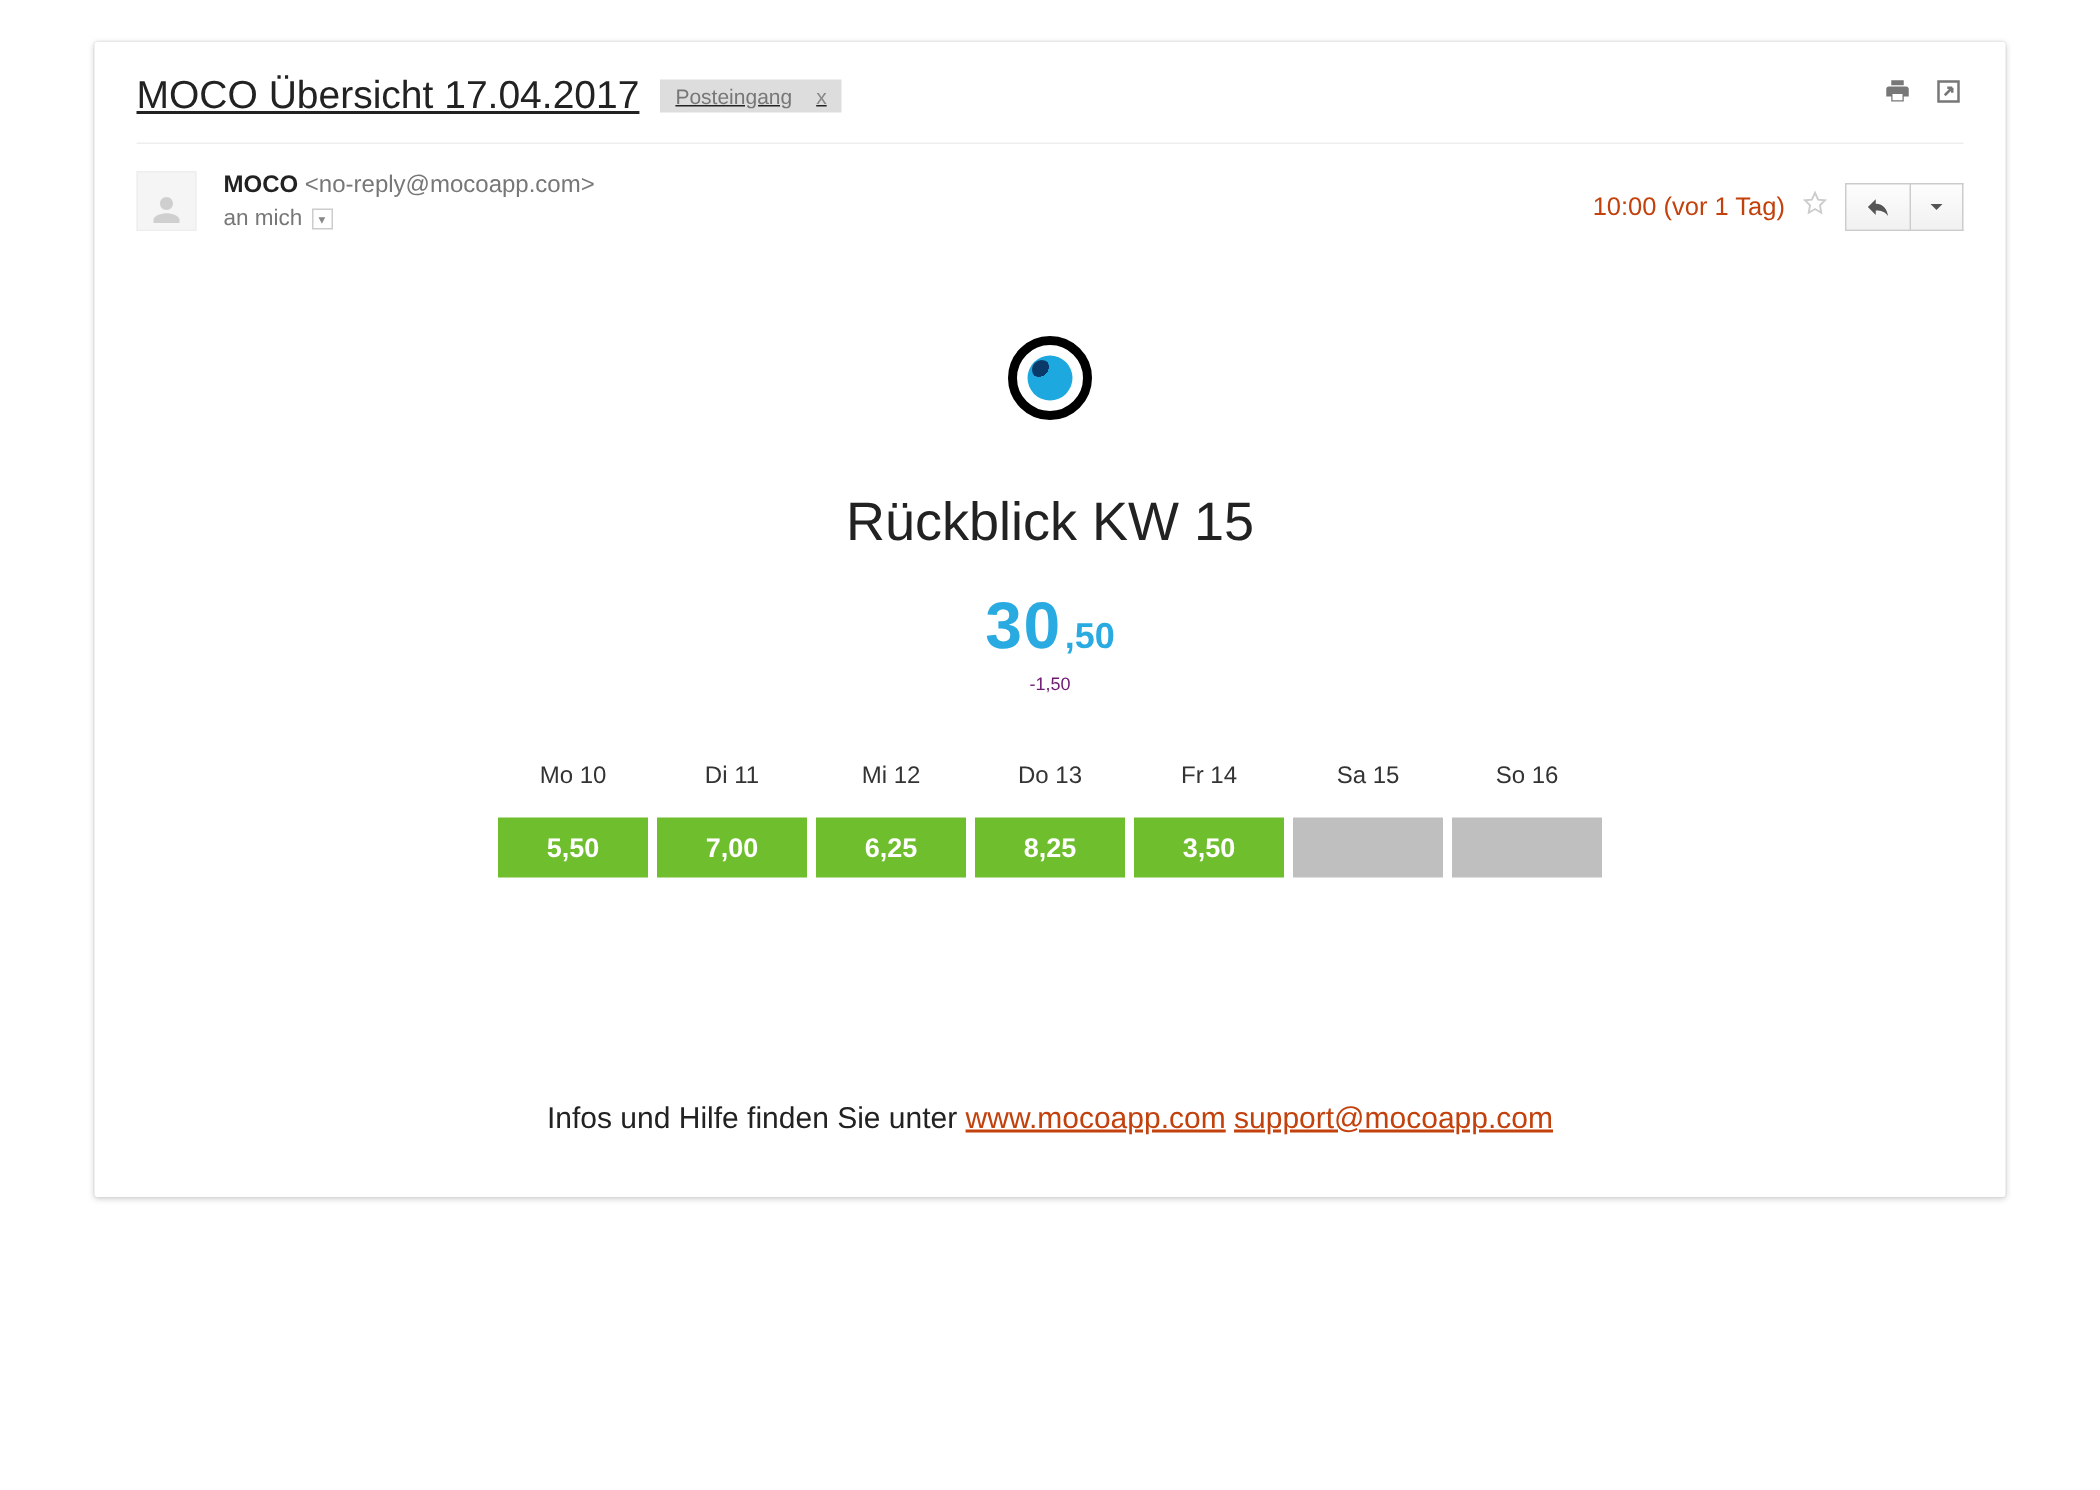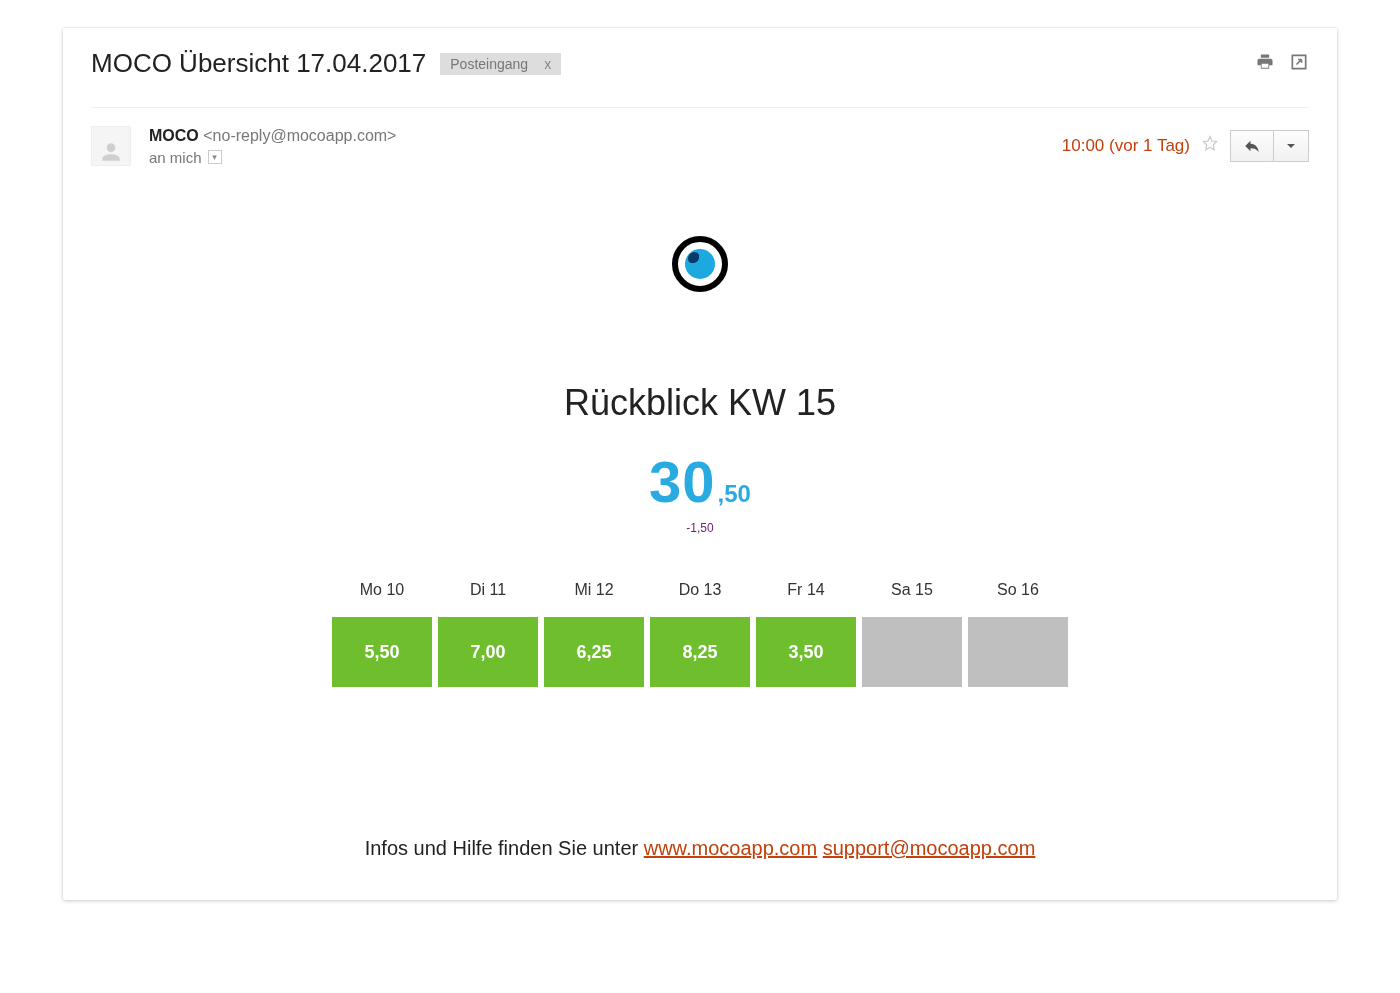--- a/index.html
+++ b/index.html
@@ -15,22 +15,23 @@
     background: #fff;
     border-radius: 2px;
     box-shadow: 0 1px 4px rgba(0,0,0,0.18), 0 0 0 1px rgba(0,0,0,0.03);
     padding: 20px 28px 40px 28px;
     position: relative;
   }
   .header-row {
     display: flex;
     align-items: center;
     justify-content: space-between;
-    padding-bottom: 28px;
+    padding-bottom: 16px;
     border-bottom: 1px solid #eee;
+    text-decoration: underline;
   }
   .subject-wrap {
     display: flex;
     align-items: center;
     gap: 14px;
   }
   .subject {
     font-size: 26px;
     font-weight: 400;
     color: #222;
@@ -52,21 +53,21 @@
   }
   .header-icons {
     display: flex;
     gap: 14px;
     color: #777;
   }
   .header-icons svg { width: 20px; height: 20px; fill: #777; }
 
   .meta-row {
     display: flex;
-    align-items: center;
+    align-items: flex-end;
     gap: 18px;
     padding-top: 18px;
   }
   .avatar {
     width: 40px; height: 40px;
     background: #f5f5f5;
     border: 1px solid #eee;
     display: flex;
     align-items: flex-end;
     justify-content: center;
@@ -125,30 +126,30 @@
     position: relative;
   }
   .logo .inner::after {
     content:""; position:absolute; top:3px; left:3px;
     width:13px; height:13px; border-radius:50%;
     background: radial-gradient(circle at 35% 35%, #0a3a6a 0 55%, transparent 56%);
   }
 
   .title2 {
     font-size: 36px;
-    margin-top: 90px;
+    margin-top: 47px;
     color:#222;
     font-weight: 400;
   }
   .big-num {
     margin-top: 24px;
     color: #29abe2;
     font-weight: bold;
   }
-  .big-num .whole { font-size: 58px; letter-spacing:1px; }
+  .big-num .whole { font-size: 44px; letter-spacing:1px; }
   .big-num .frac { font-size: 24px; margin-left: 2px; }
   .delta {
     margin-top: 6px;
     font-size: 12px;
     color: #701a75;
   }
 
   .week-row {
     margin: 46px auto 0 auto;
     display: grid;
@@ -156,21 +157,21 @@
     gap: 6px;
     justify-content: center;
   }
   .day-col { text-align:center; }
   .day-label {
     font-size: 16px;
     color: #333;
     margin-bottom: 18px;
   }
   .day-box {
-    height: 70px;
+    height: 40px;
     display:flex; align-items:center; justify-content:center;
     font-size: 18px; font-weight: bold; color:#fff;
   }
   .day-box.green { background:#6ebe2d; }
   .day-box.grey  { background:#bfbfbf; }
 
   .footer {
     margin-top: 150px;
     font-size: 20px;
     color:#222;

